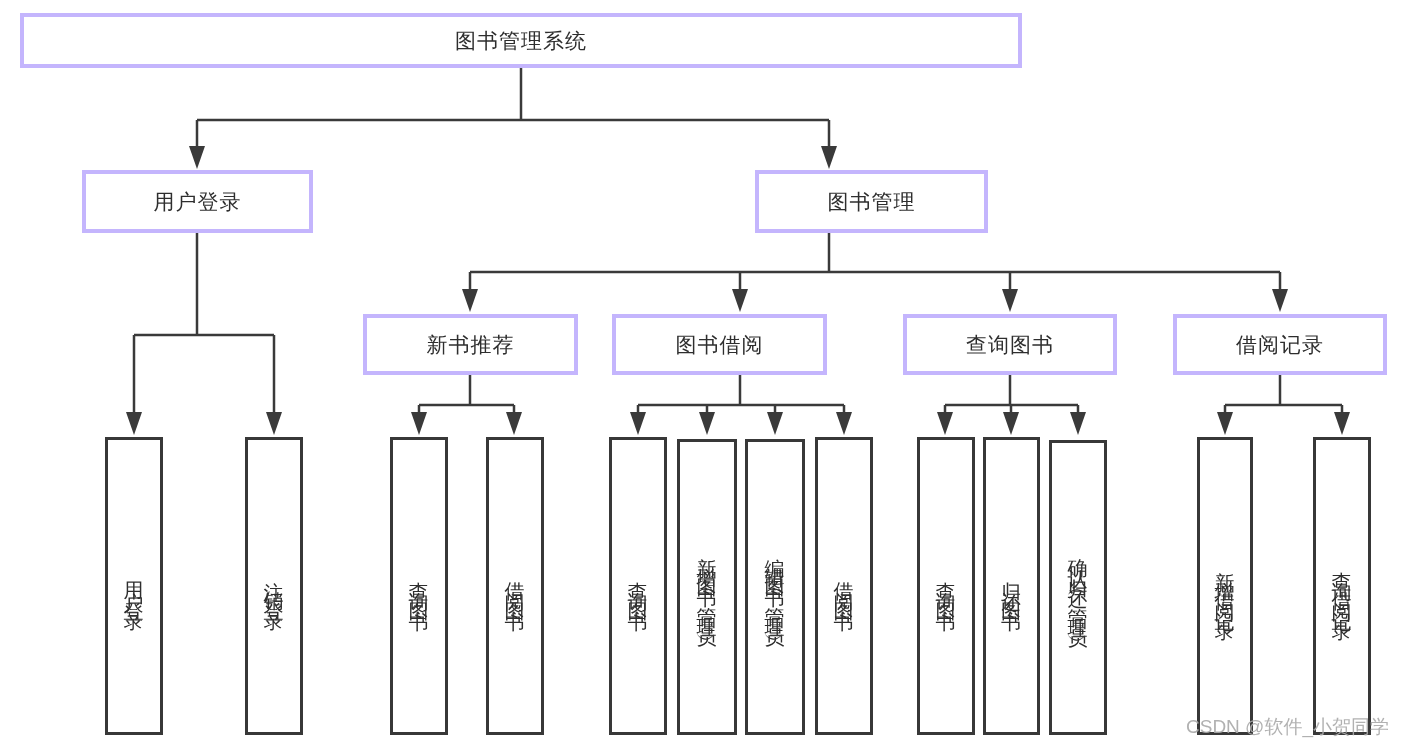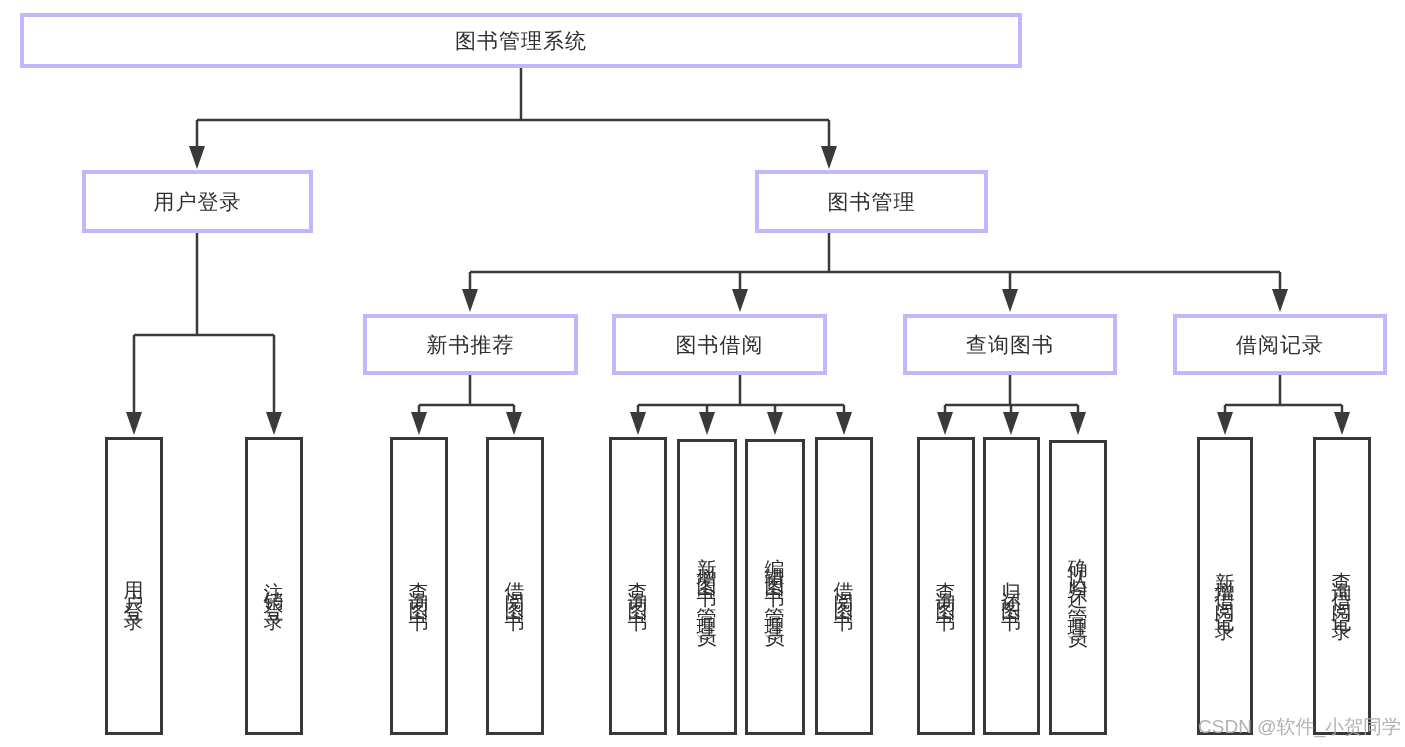--- a/index.html
+++ b/index.html
@@ -20,21 +20,21 @@
     display:flex; align-items:center; justify-content:center;
     z-index:2;
   }
   .vnode .vtext {
     writing-mode:vertical-rl; text-orientation:mixed;
     font-size:20px; line-height:1; letter-spacing:10px;
   }
   .watermark {
     position:absolute; left:1186px; top:714px; width:215px;
     font-size:19px; color:rgba(170,170,170,0.92);
-    text-align:right; z-index:3; white-space:nowrap;
+    z-index:3; white-space:nowrap;
     font-family:"Liberation Sans", sans-serif;
   }
 </style>
 </head>
 <body>
 
 <div class="canvas">
 
   <svg class="wires" width="1405" height="747" viewBox="0 0 1405 747">
     <g stroke="#3a3a3a" stroke-width="2.5" fill="none">

